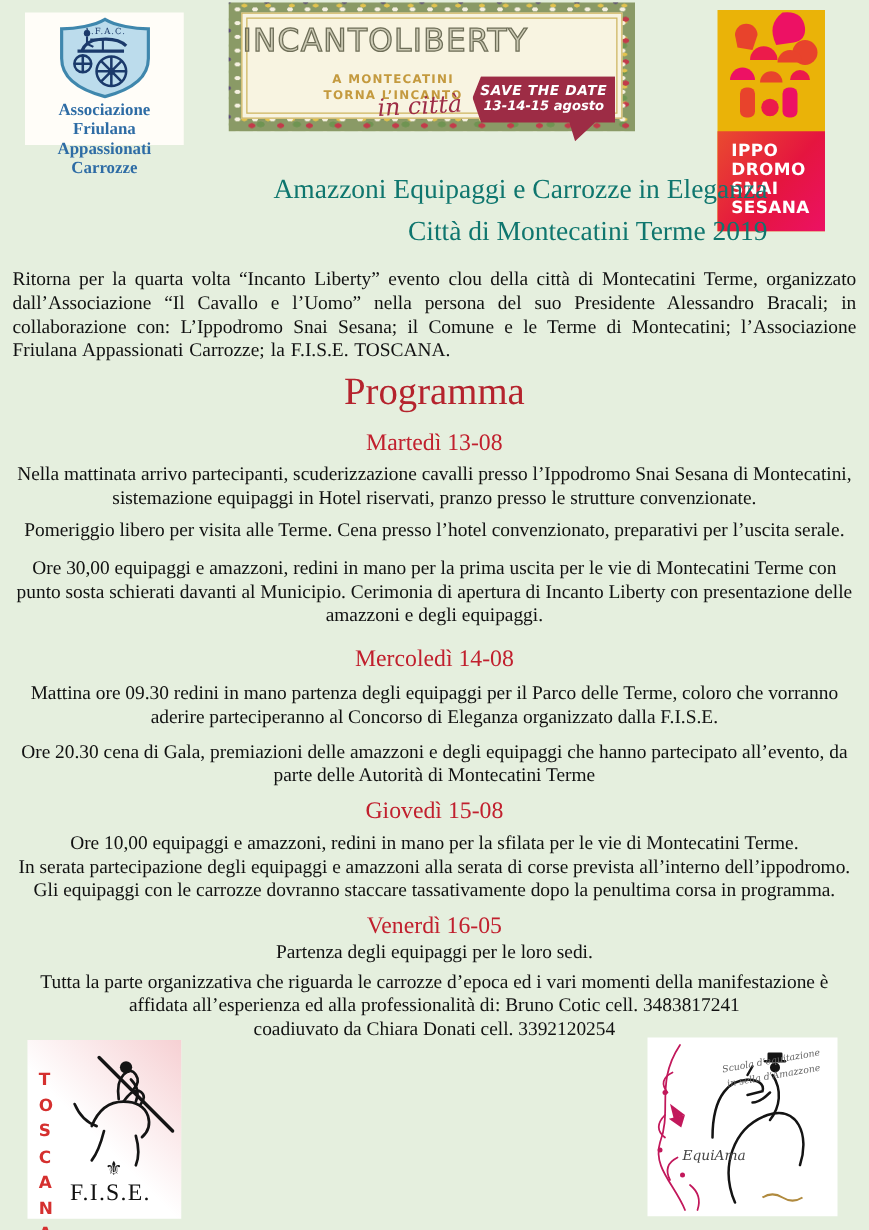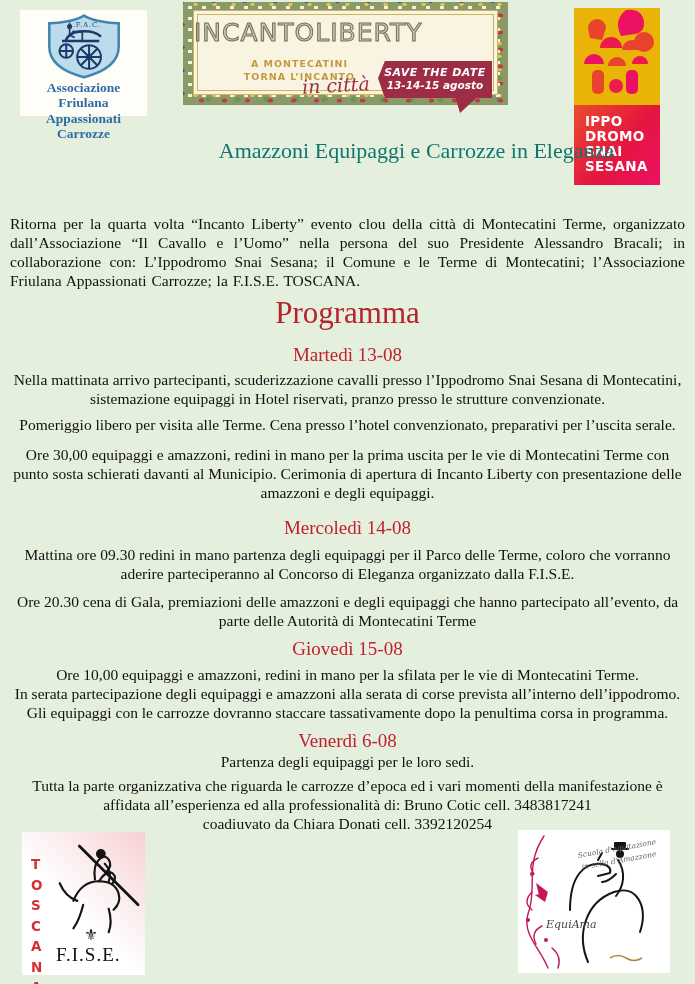--- a/index.html
+++ b/index.html
@@ -23,21 +23,21 @@
       radial-gradient(#e3c34e 2px, rgba(0,0,0,0) 2.5px),
       radial-gradient(#6f9452 3px, rgba(0,0,0,0) 3.5px),
       radial-gradient(#5b4a7a 2px, rgba(0,0,0,0) 2.5px);
     background-size:14px 11px, 23px 17px, 19px 13px, 29px 21px, 31px 23px;
     background-position:0 0, 7px 5px, 3px 9px, 11px 3px, 15px 11px;}
   .banner-panel{position:absolute;left:10px;right:10px;top:8px;bottom:10px;background:#f8f4e1;
         border:1px solid #cdb45e;outline:1px solid #cdb45e;outline-offset:-5px;}
   .banner-title{position:absolute;top:7px;left:0;right:0;text-align:left;
         font-family:"DejaVu Sans",sans-serif;font-size:25px;letter-spacing:1px;
         color:rgba(125,125,100,0.35);-webkit-text-stroke:1px #6e6e58;}
-  .banner-sub{position:absolute;top:46px;left:8px;width:195px;text-align:center;
+  .banner-sub{position:absolute;top:46px;left:23px;width:195px;text-align:center;
         font-family:"DejaVu Sans",sans-serif;font-size:9.5px;font-weight:bold;
         letter-spacing:1px;color:#c49a3f;line-height:1.4;}
   .banner-script{position:absolute;top:63px;left:108px;font-family:"DejaVu Serif",serif;
         font-style:italic;font-size:19px;color:#9d2c45;transform:rotate(-3deg);}
   .ribbon{position:absolute;top:50px;right:5px;width:114px;height:52px;background:#9d2c45;
         clip-path:polygon(6% 0,100% 0,100% 71%,86% 71%,72% 100%,68% 71%,6% 71%,0 33%);
         color:#fff;text-align:center;font-family:"DejaVu Sans",sans-serif;font-style:italic;font-weight:bold;}
   .ribbon-l1{margin-top:5px;font-size:11px;letter-spacing:0.5px;}
   .ribbon-l2{font-size:10.5px;}
 
@@ -144,20 +144,21 @@
       <div class="ippo-text">
         <div>IPPO</div>
         <div>DROMO</div>
         <div>SNAI</div>
         <div>SESANA</div>
       </div>
     </div>
 
     <div class="main-titles">
       <p class="title-line">Amazzoni Equipaggi e Carrozze in Eleganza</p>
+      <p class="title-line">Città di Montecatini Terme 2019</p>
     </div>
   </div>
 
   <div class="content">
 
     <p class="intro">Ritorna per la quarta volta “Incanto Liberty” evento clou della città di Montecatini Terme, organizzato dall’Associazione “Il Cavallo e l’Uomo” nella persona del suo Presidente Alessandro Bracali; in collaborazione con: L’Ippodromo Snai Sesana; il Comune e le Terme di Montecatini; l’Associazione Friulana Appassionati Carrozze; la F.I.S.E. TOSCANA.</p>
 
     <h1 class="program-title">Programma</h1>
 
     <h2 class="day-heading h-tue">Martedì 13-08</h2>
@@ -167,21 +168,21 @@
 
     <h2 class="day-heading h-wed">Mercoledì 14-08</h2>
     <p class="cent p-w1">Mattina ore 09.30 redini in mano partenza degli equipaggi per il Parco delle Terme, coloro che vorranno aderire parteciperanno al Concorso di Eleganza organizzato dalla F.I.S.E.</p>
     <p class="cent p-w2">Ore 20.30 cena di Gala, premiazioni delle amazzoni e degli equipaggi che hanno partecipato all’evento, da parte delle Autorità di Montecatini Terme</p>
 
     <h2 class="day-heading h-thu">Giovedì 15-08</h2>
     <p class="cent p-th">Ore 10,00 equipaggi e amazzoni, redini in mano per la sfilata per le vie di Montecatini Terme.</p>
     <p class="cent p-line">In serata partecipazione degli equipaggi e amazzoni alla serata di corse prevista all’interno dell’ippodromo.</p>
     <p class="cent p-line">Gli equipaggi con le carrozze dovranno staccare tassativamente dopo la penultima corsa in programma.</p>
 
-    <h2 class="day-heading h-fri">Venerdì 6-08</h2>
+    <h2 class="day-heading h-fri">Venerdì 16-05</h2>
     <p class="cent p-fri">Partenza degli equipaggi per le loro sedi.</p>
 
     <p class="cent closing">
       <span>Tutta la parte organizzativa che riguarda le carrozze d’epoca ed i vari momenti della manifestazione è affidata all’esperienza ed alla professionalità di: Bruno Cotic cell. 3483817241</span><br>
       <span>coadiuvato da Chiara Donati cell. 3392120254</span>
     </p>
   </div>
 
   <div class="fise">
     <div class="fise-vert">TOSCANA</div>

